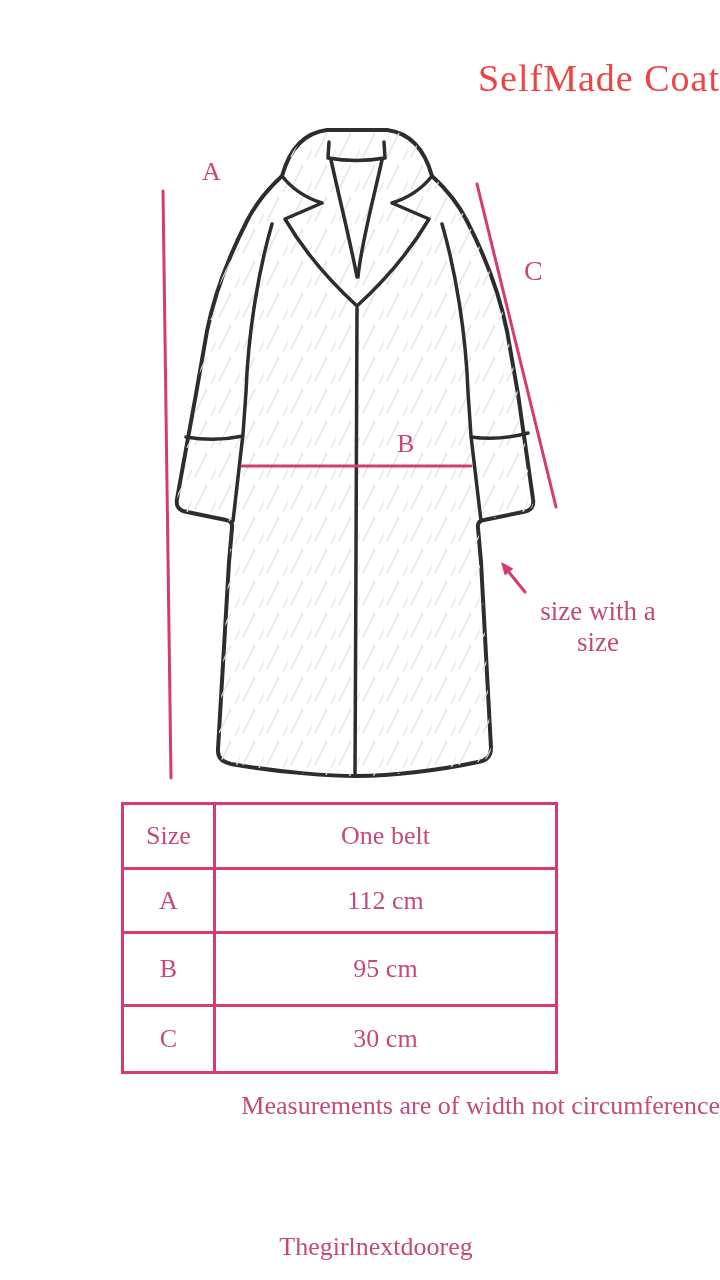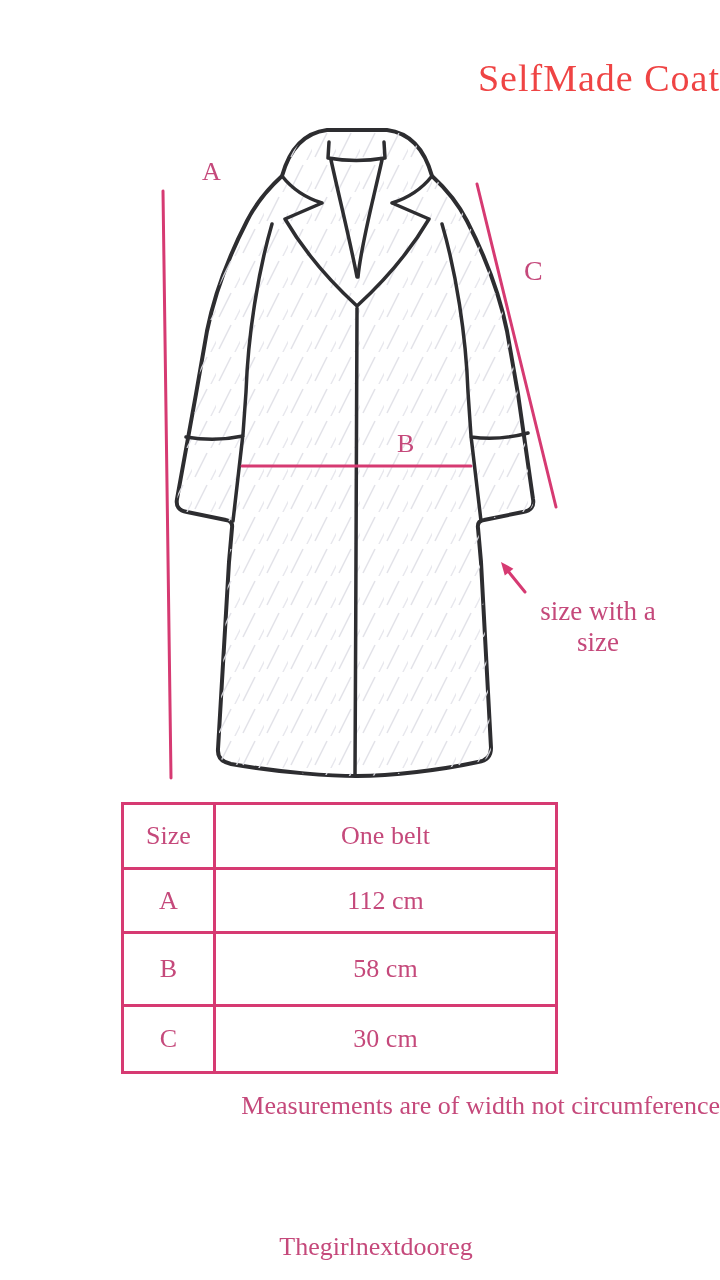--- a/index.html
+++ b/index.html
@@ -174,21 +174,21 @@
         <tr class="r0">
       <td>Size</td>
       <td>One belt</td>
     </tr>
     <tr class="r1">
       <td>A</td>
       <td>112 cm</td>
     </tr>
     <tr class="r2">
       <td>B</td>
-      <td>58 cm</td>
+      <td>95 cm</td>
     </tr>
     <tr class="r3">
       <td>C</td>
       <td>30 cm</td>
     </tr>
   </tbody>
     </table>
 
   <div class="footnote">Measurements are of width not circumference</div>
 

